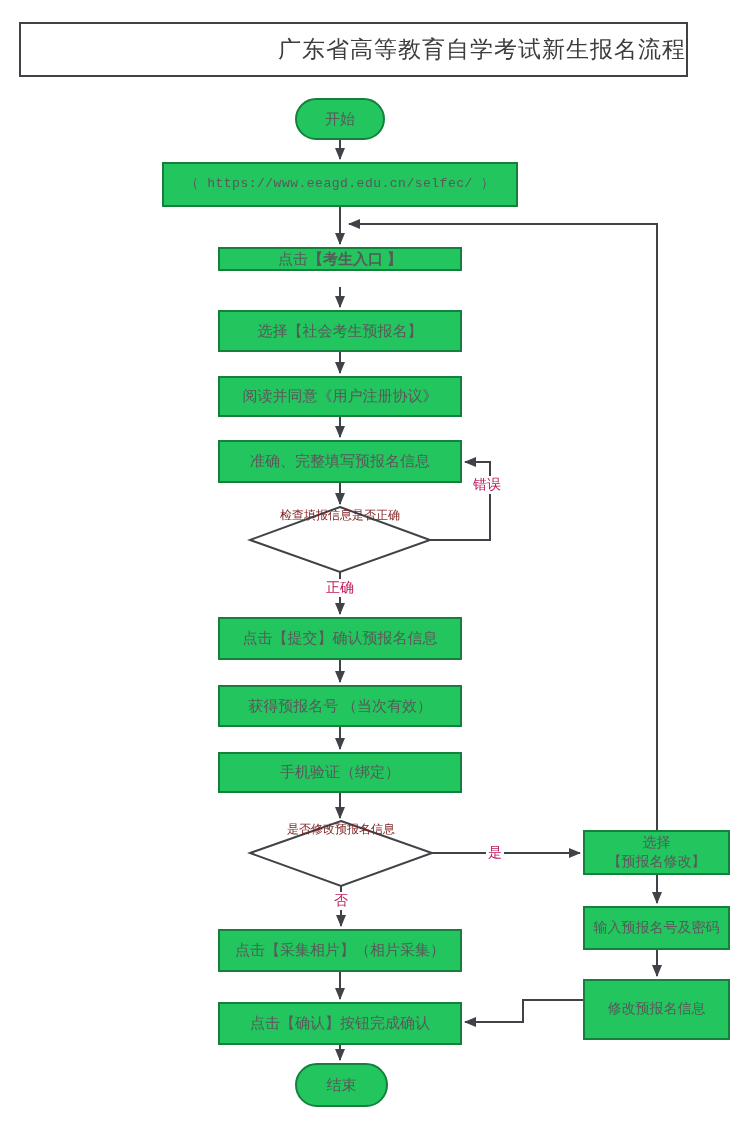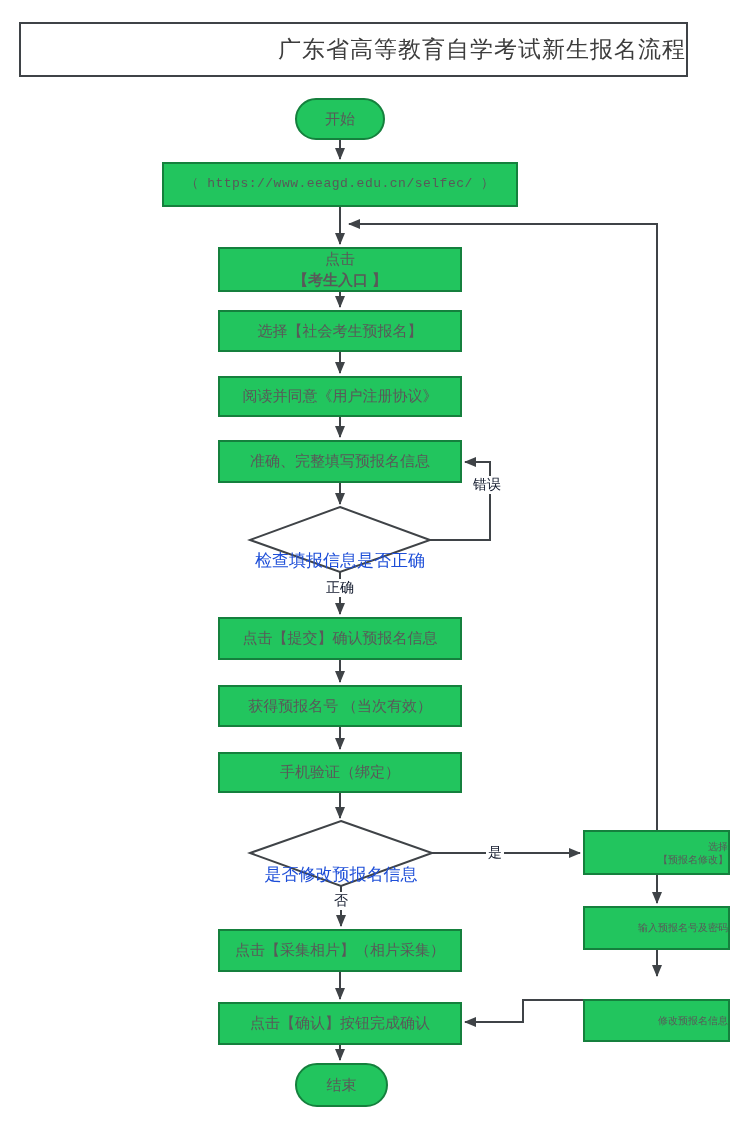--- a/index.html
+++ b/index.html
@@ -32,45 +32,45 @@
     border:2px solid #3f4347;
     background:#fff;
     display:flex;align-items:center;justify-content:flex-end;
     font-size:23px;
     letter-spacing:1px;
     color:#3d3d3d;
   }
   .stadium{border-radius:22px;}
   .dtext{
     position:absolute;
-    display:flex;align-items:flex-end;justify-content:center;
+    display:flex;align-items:flex-start;justify-content:center;
     text-align:center;
-    color:#1d4ed8;
-    font-size:17px;
+    color:#7f1d1d;
+    font-size:12px;
     pointer-events:none;
   }
   .lbl{
     position:absolute;
     transform:translate(-50%,-50%);
     background:#fff;
-    color:#0f172a;
+    color:#be185d;
     font-size:14px;
     padding:0 2px;
     white-space:nowrap;
   }
   .mono{
     font-family:"Liberation Mono","DejaVu Sans Mono",monospace;
     font-size:13px;
     letter-spacing:0.5px;
   }
   .boldpart{
     font-family:Liberation Sans, sans-serif;
     font-weight:700;
   }
-  .rcol{font-size:10px;align-items:flex-end;}
+  .rcol{font-size:14px;}
   svg .edge{stroke:#3f4347;stroke-width:2;fill:none;}
   svg .shape{stroke:#3f4347;stroke-width:2;fill:#fff;}
 </style>
 </head>
 <body>
 
 <div class="canvas">
 
   <svg class="layer" width="752" height="1131" viewBox="0 0 752 1131">
     <defs>
@@ -126,21 +126,21 @@
   </div>
 
   <div class="box stadium" style="left:295px;top:98px;width:90px;height:42px;">
     <span>开始</span>
   </div>
 
   <div class="box" style="left:162px;top:162px;width:356px;height:45px;line-height:1.25;">
     <span class="mono">（ https://www.eeagd.edu.cn/selfec/ ）</span>
   </div>
 
-  <div class="box" style="left:218px;top:247px;width:244px;height:45px;flex-direction:column;">
+  <div class="box" style="left:218px;top:247px;width:244px;height:24px;flex-direction:row;">
     <span>点击</span>
       <span class="boldpart">【考生入口 】</span>
   </div>
 
   <div class="box" style="left:218px;top:310px;width:244px;height:42px;">
     <span>选择【社会考生预报名】</span>
   </div>
 
   <div class="box" style="left:218px;top:376px;width:244px;height:41px;">
     <span>阅读并同意《用户注册协议》</span>
@@ -172,21 +172,21 @@
 
   <div class="box rcol" style="left:583px;top:830px;width:147px;height:45px;line-height:1.3;">
     <span>选择</span>
     <span>【预报名修改】</span>
   </div>
 
   <div class="box rcol" style="left:583px;top:906px;width:147px;height:44px;">
     <span>输入预报名号及密码</span>
   </div>
 
-  <div class="box rcol" style="left:583px;top:979px;width:147px;height:43px;margin-top:20px;">
+  <div class="box rcol" style="left:583px;top:979px;width:147px;height:61px;">
     <span>修改预报名信息</span>
   </div>
 
   <div class="box" style="left:218px;top:929px;width:244px;height:43px;">
     <span>点击【采集相片】（相片采集）</span>
   </div>
 
   <div class="box" style="left:218px;top:1002px;width:244px;height:43px;">
     <span>点击【确认】按钮完成确认</span>
   </div>

